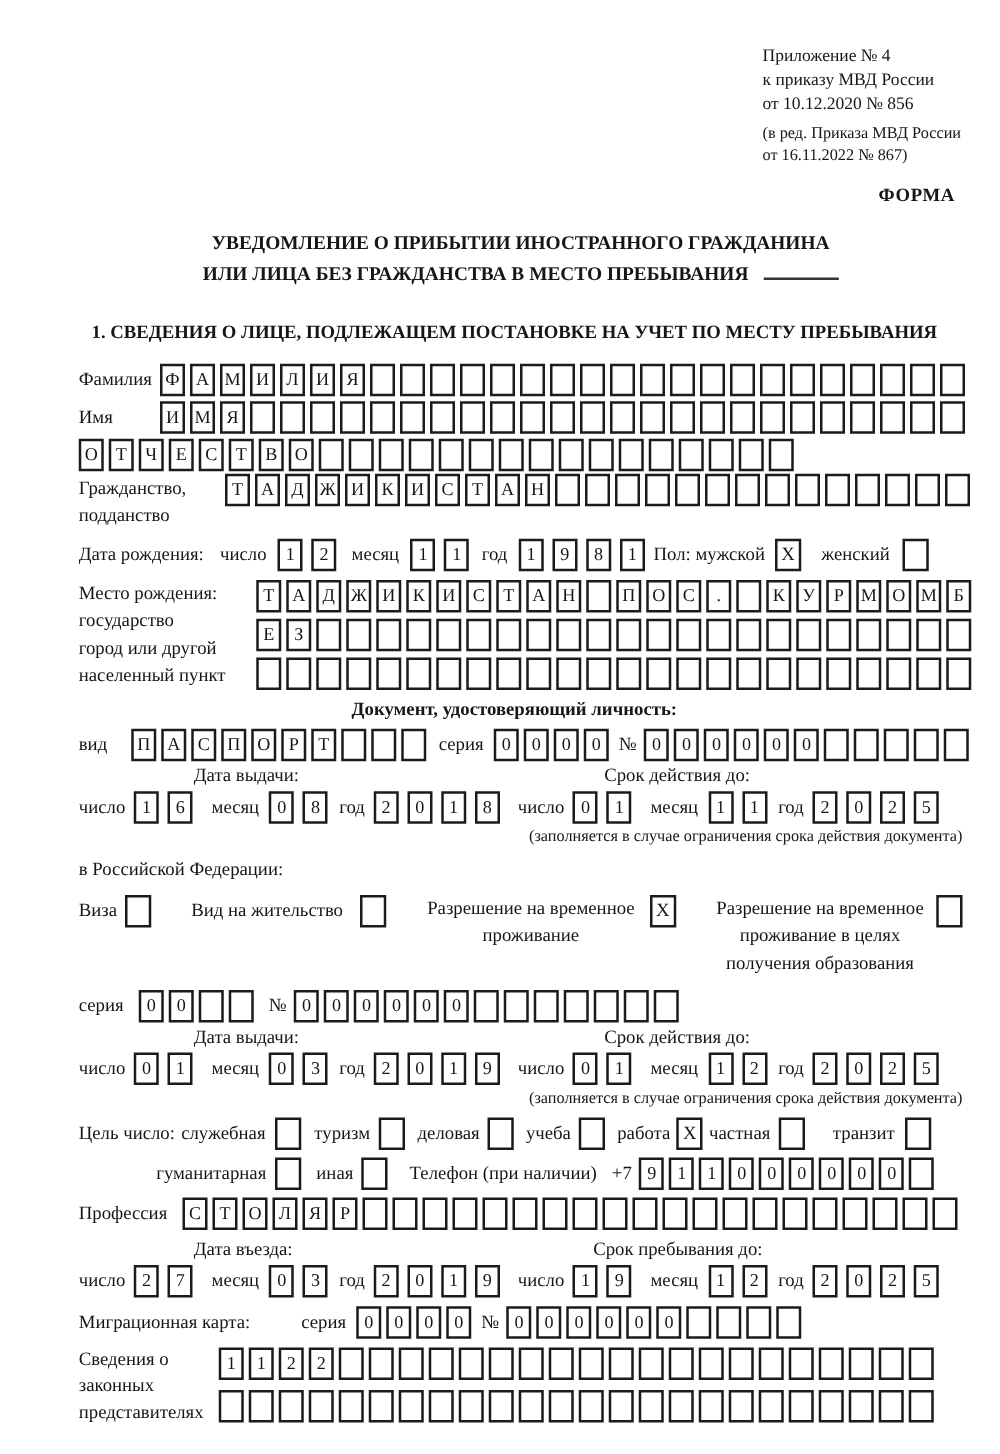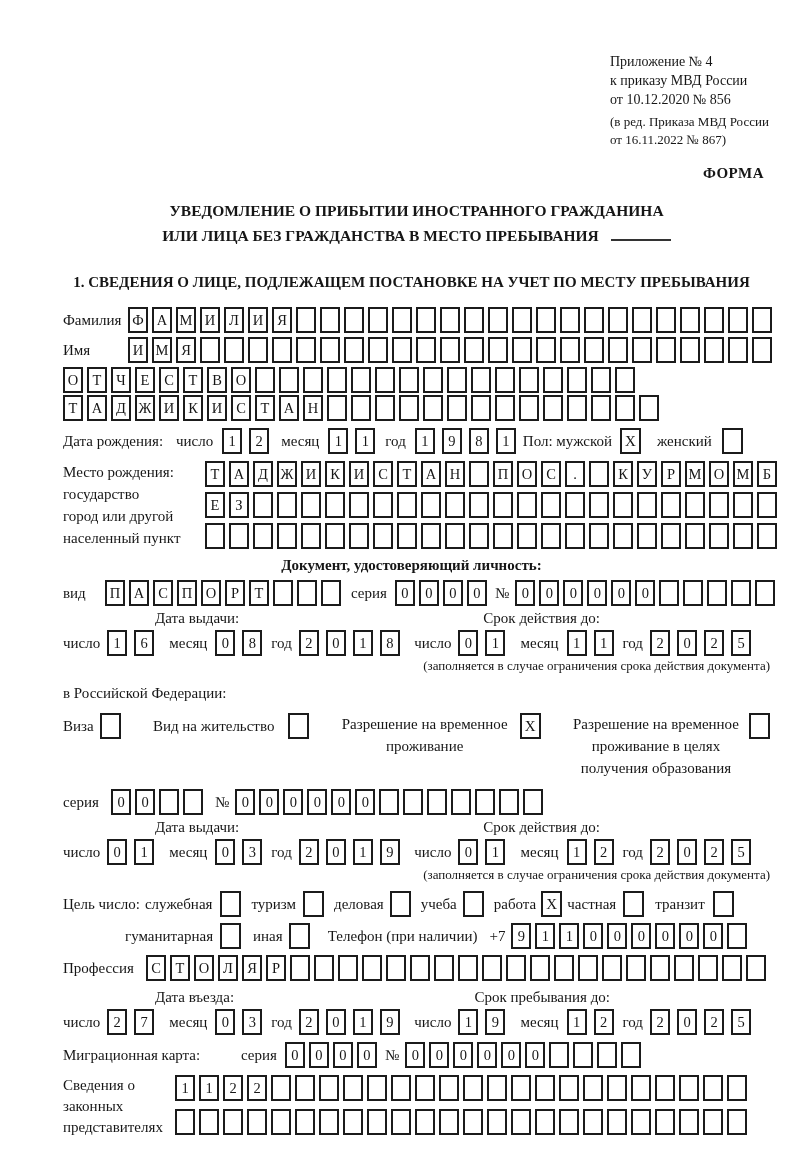--- a/index.html
+++ b/index.html
@@ -1,18 +1,18 @@
 <!DOCTYPE html>
 <html><head>
 <meta charset="utf-8">
 <style>
   * { margin:0; padding:0; box-sizing:border-box; }
   html,body { width:800px; background:#fff; }
   body { height:1163px; overflow:hidden; font-family:"Liberation Serif","DejaVu Serif",serif; color:#161616; }
-  .page { width:800px; height:1163px; padding:52px 30px 10px 63px; position:relative; }
+  .page { width:800px; height:1163px; padding:36px 30px 10px 63px; position:relative; }
 
   
   .hdr-block { margin-left:auto; width:160px; font-size:14px; line-height:19px; }
   .hdr-block .sub { font-size:13px; line-height:18px; margin-top:4px; }
   .form-label { text-align:right; font-weight:bold; font-size:15px; letter-spacing:.5px; margin-top:16px; padding-right:6px; }
 
   
   .title { text-align:center; font-weight:bold; font-size:15.5px; line-height:25px; margin-top:16px; }
   .title-underline { display:inline-block; width:60px; border-bottom:2px solid #333; margin-left:12px; vertical-align:baseline; }
   .section-heading { text-align:center; font-weight:bold; font-size:15px; margin-top:26px; margin-left:-10px; }
@@ -148,20 +148,24 @@
         <span class="cell"></span>
         <span class="cell"></span>
         <span class="cell"></span>
         <span class="cell"></span>
         <span class="cell"></span>
         <span class="cell"></span>
       </span>
   </div>
 
   <div class="frow" style="margin-bottom:7px">
+    <span style="width:117px; flex:none">
+      <div class="lbl2" style="line-height:24px">Гражданство,</div>
+      <div class="lbl2">подданство</div>
+    </span>
     <span class="cellrow">
         <span class="cell">Т</span>
         <span class="cell">А</span>
         <span class="cell">Д</span>
         <span class="cell">Ж</span>
         <span class="cell">И</span>
         <span class="cell">К</span>
         <span class="cell">И</span>
         <span class="cell">С</span>
         <span class="cell">Т</span>
@@ -492,21 +496,21 @@
     <span class="w" style="margin:0 7px 0 10px">туризм</span>
     <span class="cb"></span>
     <span class="w" style="margin:0 6px 0 10px">деловая</span>
     <span class="cb"></span>
     <span class="w" style="margin:0 6px 0 10px">учеба</span>
     <span class="cb"></span>
     <span class="w" style="margin:0 5px 0 10px">работа</span>
     <span class="cb">X</span>
     <span class="w" style="margin:0 7px 0 5px">частная</span>
     <span class="cb"></span>
-    <span class="w" style="margin:0 8px 0 11px">транзит</span>
+    <span class="w" style="margin:0 8px 0 22px">транзит</span>
     <span class="cb"></span>
   </div>
 
   <div class="frow" style="margin-bottom:6px">
     <span class="w" style="margin-left:62px; margin-right:7px">гуманитарная</span>
     <span class="cb"></span>
     <span class="w" style="margin:0 6px 0 12px">иная</span>
     <span class="cb"></span>
     <span class="w" style="margin:0 12px 0 18px">Телефон (при наличии)</span>
     <span class="w" style="margin-right:6px">+7</span>

